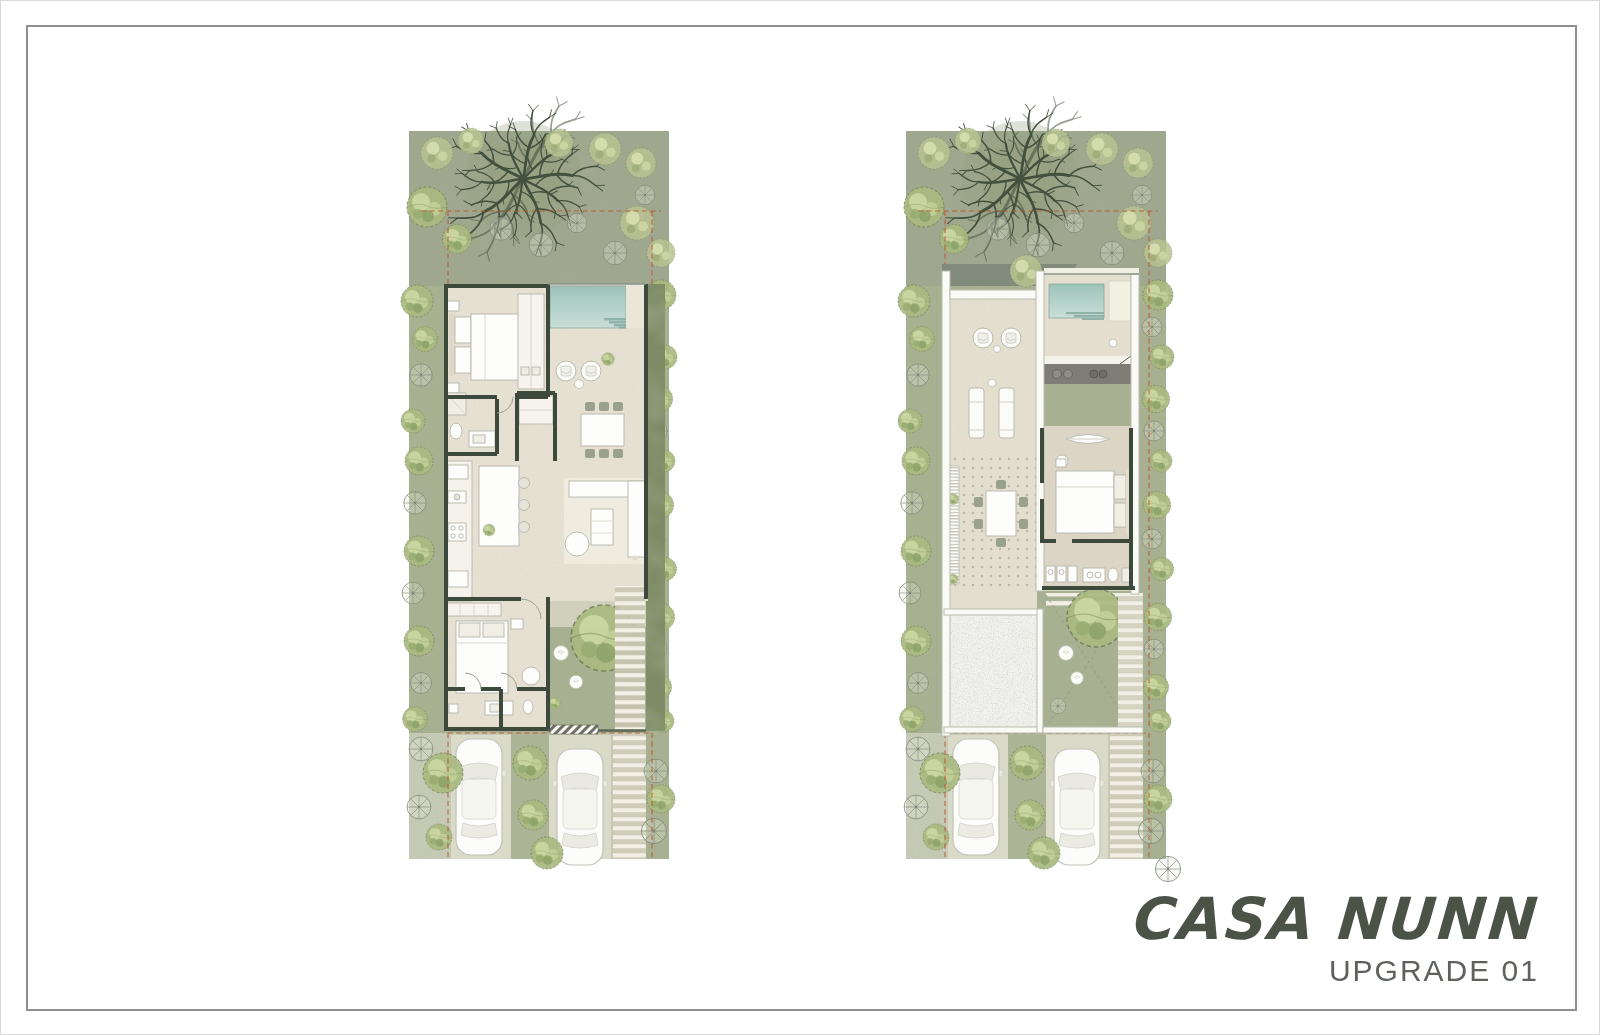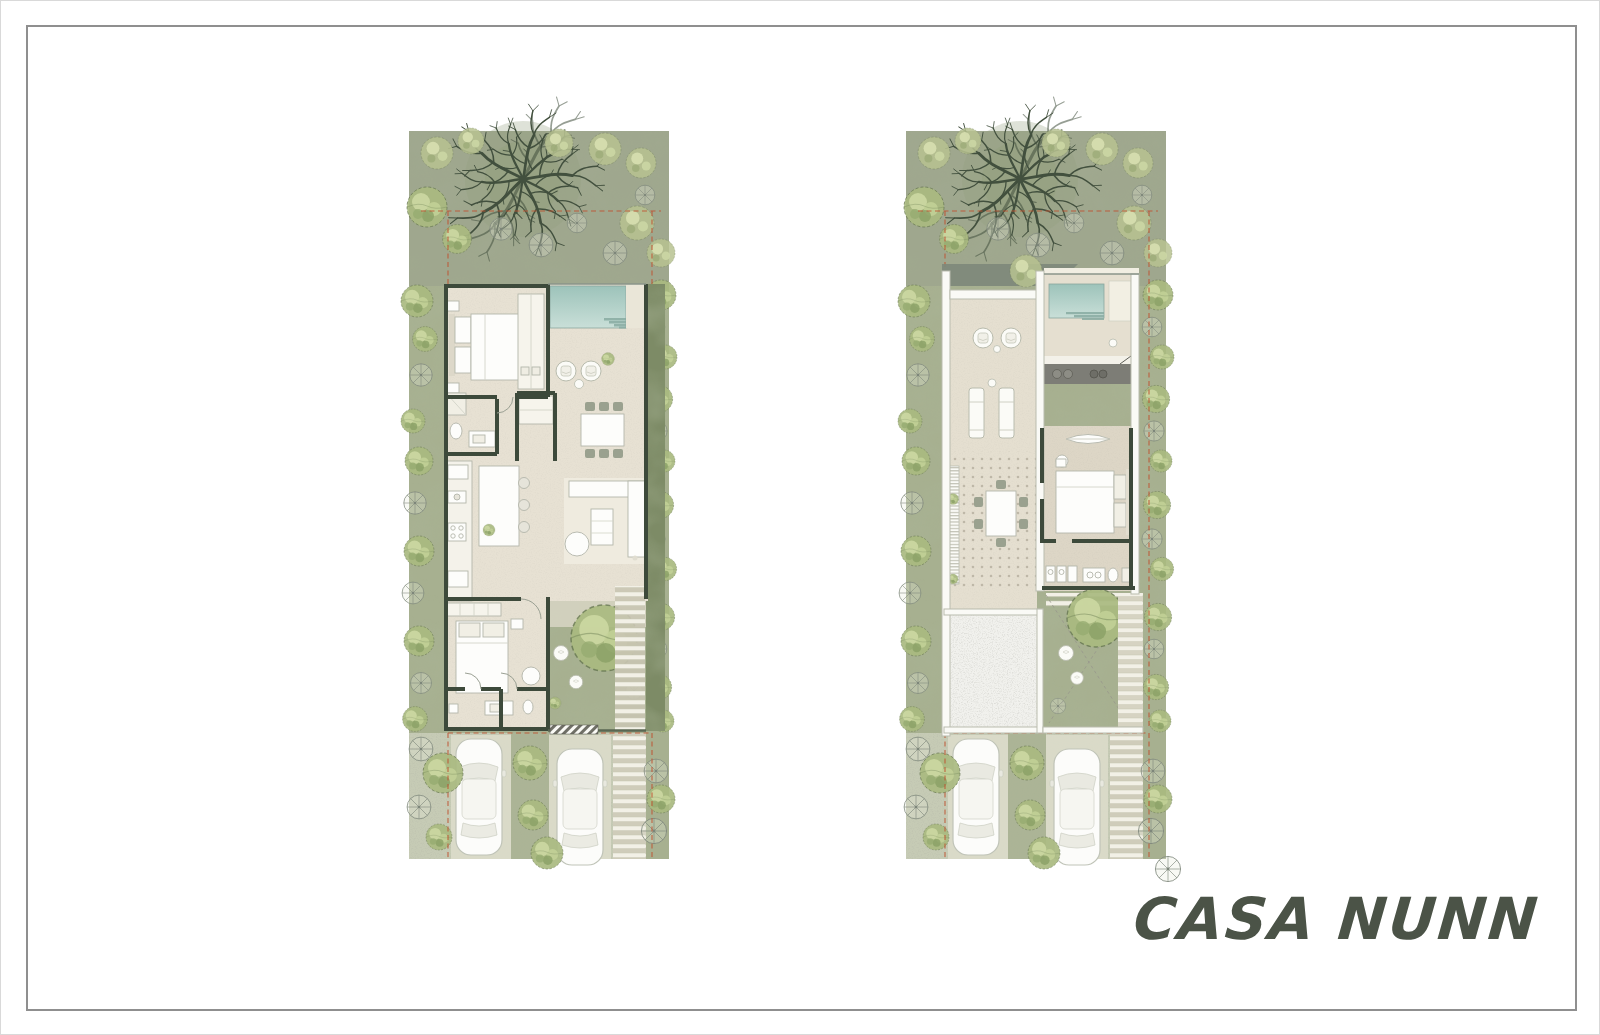--- a/index.html
+++ b/index.html
@@ -486,14 +486,15 @@
         <path d="M136,410 H150 M166,410 H225"></path>
         <path d="M136,457 H229"></path>
         <path d="M225,297 V457"></path>
       </g>
       <use href="#treeO" transform="translate(262,738) scale(0.9)"></use>
     </g>
   </svg>
 
   <div class="titleblock">
     <div class="title">CASA NUNN</div>
+    <div class="subtitle">UPGRADE 01</div>
   </div>
 </div>
 
 </body></html>

